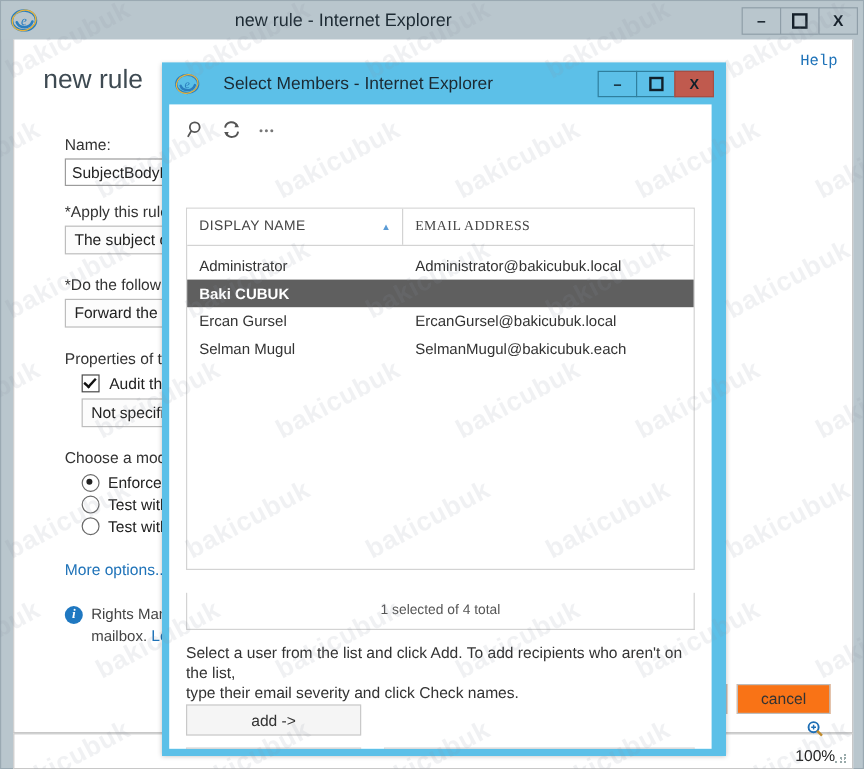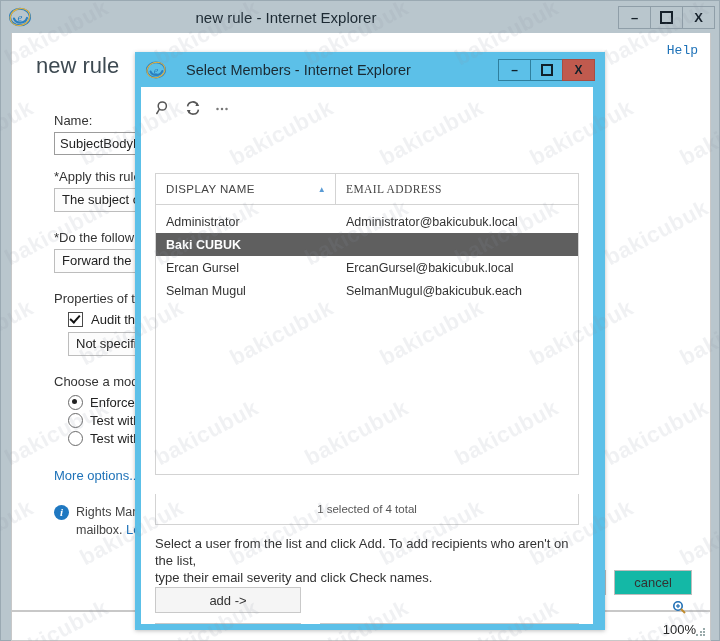--- a/index.html
+++ b/index.html
@@ -280,21 +280,21 @@
     position: absolute;
     right: 18px;
     bottom: 14px;
     display: flex;
     gap: 8px;
   }
   .page-btn {
     min-width: 78px;
     height: 25px;
     border: 1px solid #bdbdbd;
-    background: #14b8a6;
+    background: #f97316;
     font-size: 13px;
     color: #333;
     display: flex; align-items: center; justify-content: center;
     box-sizing: border-box;
   }
 
   
   .modal {
     position: absolute;
     left: 135px; top: 52px;

